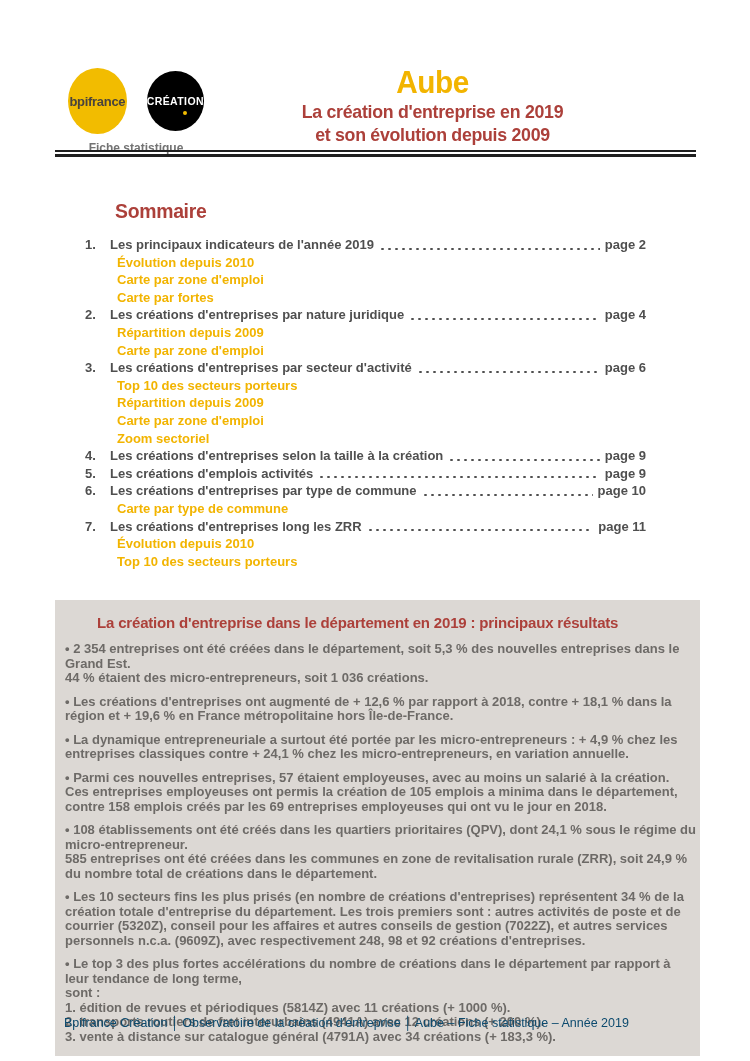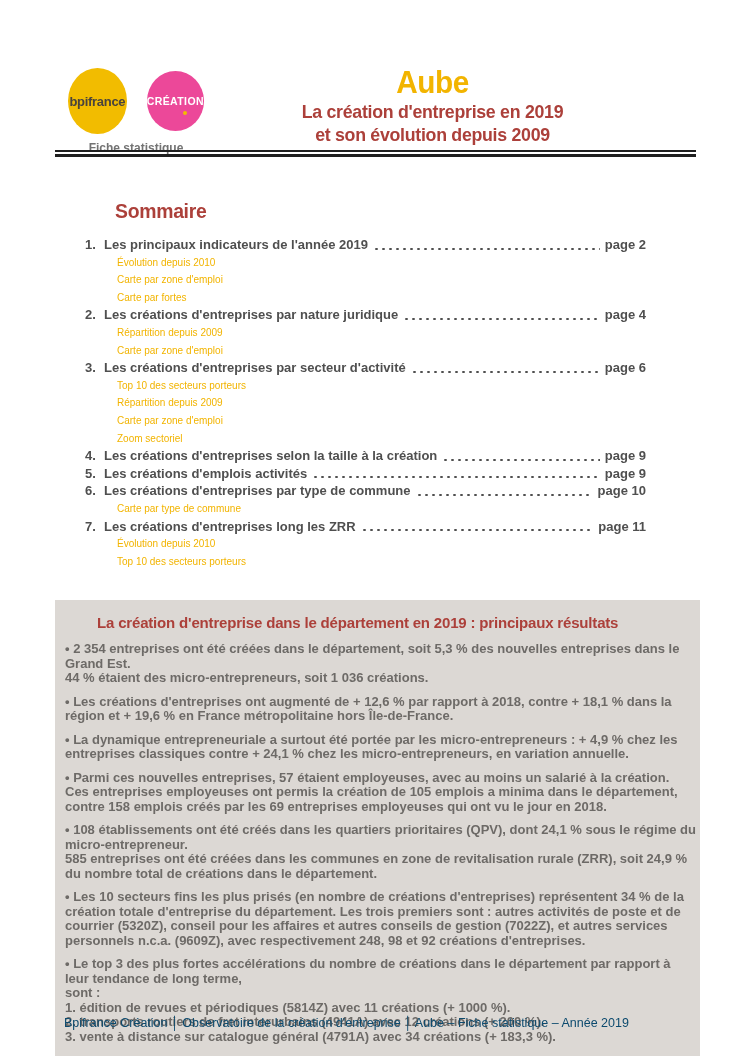--- a/index.html
+++ b/index.html
@@ -9,43 +9,43 @@
     -webkit-font-smoothing:antialiased;
   }
   .page{position:absolute;inset:0;border-radius:7px;}
 
   
   .logo-block{position:absolute;left:68px;top:68px;width:136px;text-align:center;}
   .logo-circles{display:flex;align-items:center;justify-content:center;}
   .circle{border-radius:50%;display:flex;align-items:center;justify-content:center;position:relative;}
   .circle.yellow{width:66px;height:66px;background:#F2BC00;z-index:1;}
   .circle.yellow span{font-size:13px;font-weight:bold;color:#4A443C;letter-spacing:-0.3px;}
-  .circle.dark{width:60px;height:60px;background:#ec4899;margin-left:20px;}
+  .circle.dark{width:60px;height:60px;background:#000000;margin-left:20px;}
   .circle.dark span{font-size:10.5px;font-weight:bold;color:#ffffff;letter-spacing:0.4px;}
   .i-dot{position:absolute;width:4px;height:4px;border-radius:50%;background:#F2BC00;left:36px;bottom:16px;}
   .logo-tagline{margin-top:7px;font-size:12px;font-weight:bold;color:#737373;}
 
   .title-block{position:absolute;left:170px;right:55px;top:66px;text-align:center;transform:scaleX(.96);transform-origin:50% 0;}
   .dept-title{font-size:31px;font-weight:bold;color:#F2B400;letter-spacing:-0.5px;line-height:34px;}
   .subtitle{font-size:18.5px;font-weight:bold;color:#AC403A;letter-spacing:-0.3px;line-height:23px;}
 
   .double-rule{position:absolute;left:55px;width:641px;top:150px;height:2px;
     border-top:2px solid #1F1F1F;border-bottom:3px solid #1F1F1F;}
 
   
   .toc{position:absolute;left:85px;width:561px;top:200px;}
   .toc-heading{margin:0 0 13px 30px;font-size:20px;font-weight:bold;color:#AC403A;letter-spacing:-0.3px;transform:scaleX(.97);transform-origin:0 50%;}
   .toc-item{display:flex;align-items:baseline;font-size:13px;font-weight:bold;color:#4F4F4F;line-height:17.6px;}
   .toc-num{width:19px;flex:none;}
-  .toc-label{white-space:nowrap;}
+  .toc-label{white-space:nowrap;margin-left:6px;}
   .toc-dots{flex:1;height:9px;align-self:flex-end;margin:0 5px 3px 5px;
     background-image:radial-gradient(circle,#4F4F4F 1.05px,transparent 1.3px);
     background-size:7px 4px;background-repeat:repeat-x;background-position:0 100%;}
   .toc-page{white-space:nowrap;flex:none;}
-  .toc-subitem{margin-left:32px;font-size:10px;font-weight:normal;color:#F2B400;line-height:17.6px;}
+  .toc-subitem{margin-left:32px;font-size:13px;font-weight:bold;color:#F2B400;line-height:17.6px;}
 
   
   .results-box{position:absolute;left:55px;width:645px;top:600px;background:#DCD8D4;
     box-sizing:border-box;padding:12px 4px 12px 10px;}
   .results-title{margin:2px 0 10px 32px;font-size:15.5px;font-weight:bold;color:#AC403A;letter-spacing:-0.2px;transform:scaleX(.97);transform-origin:0 50%;}
   .result-para{font-size:13px;color:#6D6A67;line-height:14.5px;margin:0 0 9px 0;white-space:pre-line;font-weight:bold;}
   .result-para:last-child{margin-bottom:0;}
 
   
   .page-footer{position:absolute;left:64px;top:1016px;font-size:12.5px;color:#0c4a6e;}

